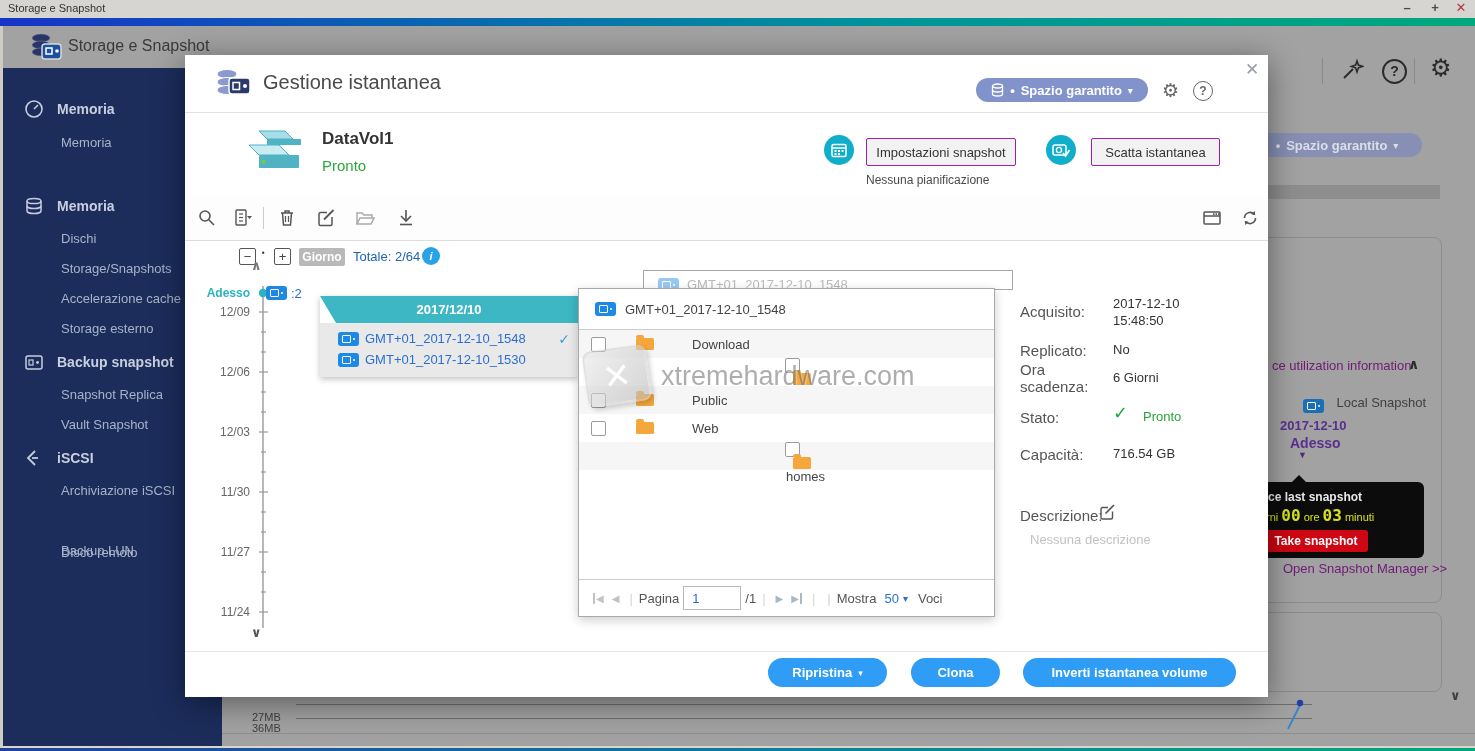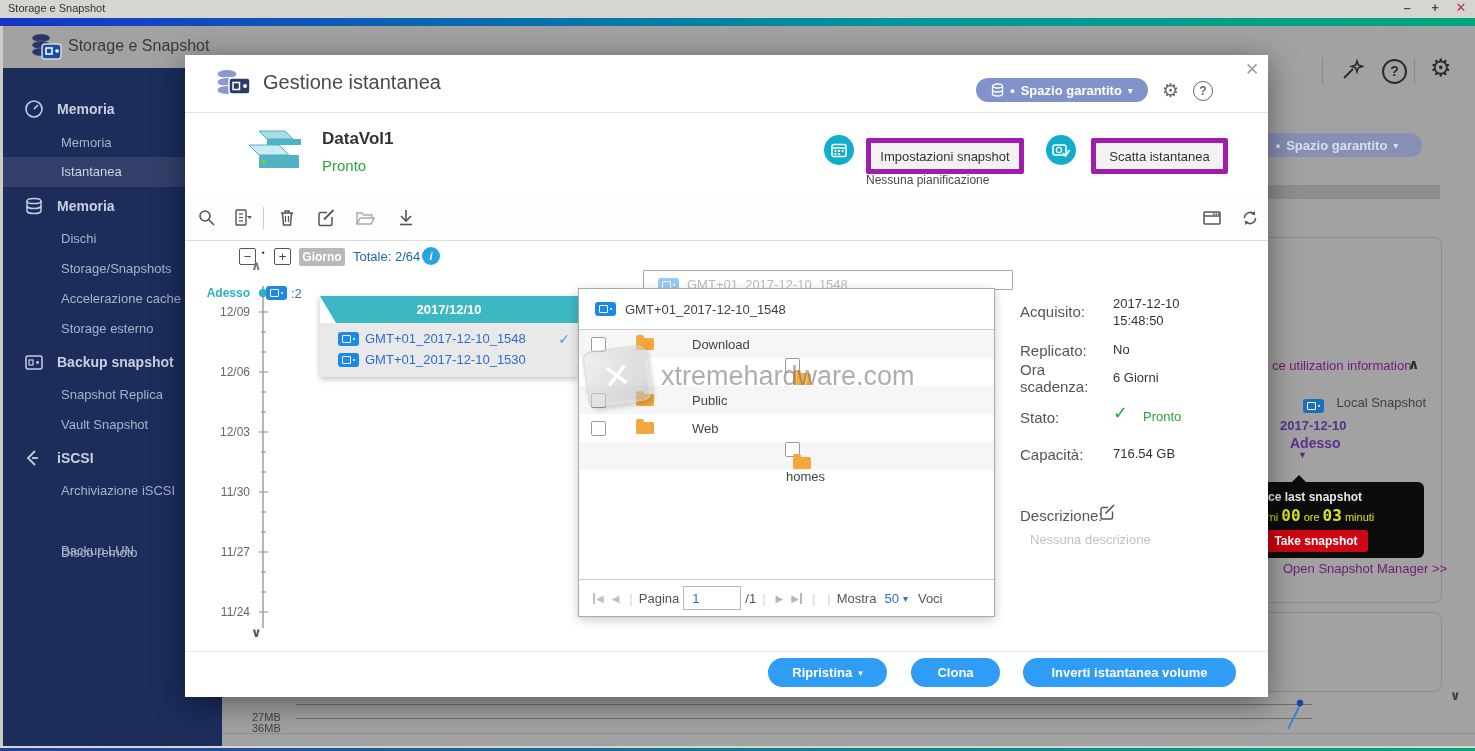--- a/index.html
+++ b/index.html
@@ -43,21 +43,21 @@
   .dialog{left:185px;top:55px;width:1083px;height:642px;background:#fff;z-index:10;box-shadow:0 6px 30px rgba(0,0,0,.45);}
   .d-abs{position:absolute;}
   .d-title{left:78px;top:16px;font-size:20px;color:#4a4a4a;}
   .closex{left:1055px;top:4px;font-size:17px;color:#9aa0a6;width:24px;text-align:center;cursor:pointer;}
   .pill{left:791px;top:23px;width:172px;height:24px;background:#8292ca;border-radius:12px;color:#fff;font-size:13px;
     font-weight:bold;display:flex;align-items:center;justify-content:center;gap:6px;cursor:pointer;}
   .hline{left:0;width:1083px;height:1px;background:#e2e2e2;}
   .volname{left:137px;top:74px;font-size:17px;font-weight:bold;color:#333;}
   .volstatus{left:137px;top:102px;font-size:15px;color:#28a83c;}
   .circico{width:30px;height:30px;border-radius:50%;background:#10aecb;display:flex;align-items:center;justify-content:center;}
-  .graybtn{height:26px;background:#f2f2f2;border:5px solid #a21caf;border-radius:2px;font-size:13px;color:#333;
+  .graybtn{height:26px;background:#f2f2f2;border:1px solid #a21caf;border-radius:2px;font-size:13px;color:#333;
     display:flex;align-items:center;justify-content:center;cursor:pointer;}
   .schednote{left:681px;top:118px;font-size:12px;color:#4a4a4a;}
   .toolbar{left:0;top:142px;width:1083px;height:43px;border-bottom:1px solid #ddd;background:#fdfdfd;}
   .tico{position:absolute;top:11px;width:20px;height:20px;cursor:pointer;}
   .tsep{position:absolute;top:10px;width:1px;height:22px;background:#ccc;}
   .zbox{width:17px;height:17px;border:1.5px solid #555;border-radius:2px;font-size:13px;line-height:15px;text-align:center;color:#444;cursor:pointer;background:#fff;box-sizing:border-box;}
   .gbadge{left:114px;top:193px;width:46px;height:18px;background:#b9b9b9;border-radius:2px;color:#fff;font-size:12px;font-weight:bold;text-align:center;line-height:18px;}
   .total{left:168px;top:194px;font-size:13px;color:#1f63b5;}
   .infodot{left:237px;top:192px;width:18px;height:18px;border-radius:50%;background:#29a3e8;color:#fff;font-size:11px;font-weight:bold;font-style:italic;text-align:center;line-height:18px;}
   .tl-label{position:absolute;left:5px;width:60px;text-align:right;font-size:12px;color:#666;}
@@ -135,23 +135,20 @@
     <div class="side-item hdr" style="top:27px;">
       <svg class="side-ico" viewBox="0 0 20 20">
           <circle cx="10" cy="10" r="8" fill="none" stroke="#c6cddd" stroke-width="1.6"></circle>
           <line x1="10" y1="10" x2="14" y2="6" stroke="#c6cddd" stroke-width="1.6"></line>
         </svg>
       <span class="lbl">Memoria</span>
     </div>
     <div class="side-item" style="top:61px;">
         <span class="lbl">Memoria</span>
       </div>
-    <div class="side-item sel" style="top:89px;height:30px;line-height:30px;">
-        <span class="lbl">Istantanea</span>
-      </div>
     <div class="side-item hdr" style="top:124px;">
       <svg class="side-ico" viewBox="0 0 20 20">
           <g fill="none" stroke="#c6cddd" stroke-width="1.5">
             <ellipse cx="10" cy="5" rx="7" ry="2.6"></ellipse>
             <path d="M3 5v5c0 1.4 3.1 2.6 7 2.6s7-1.2 7-2.6V5"></path>
             <path d="M3 10v5c0 1.4 3.1 2.6 7 2.6s7-1.2 7-2.6v-5"></path>
           </g>
         </svg>
       <span class="lbl">Memoria</span>
     </div>

